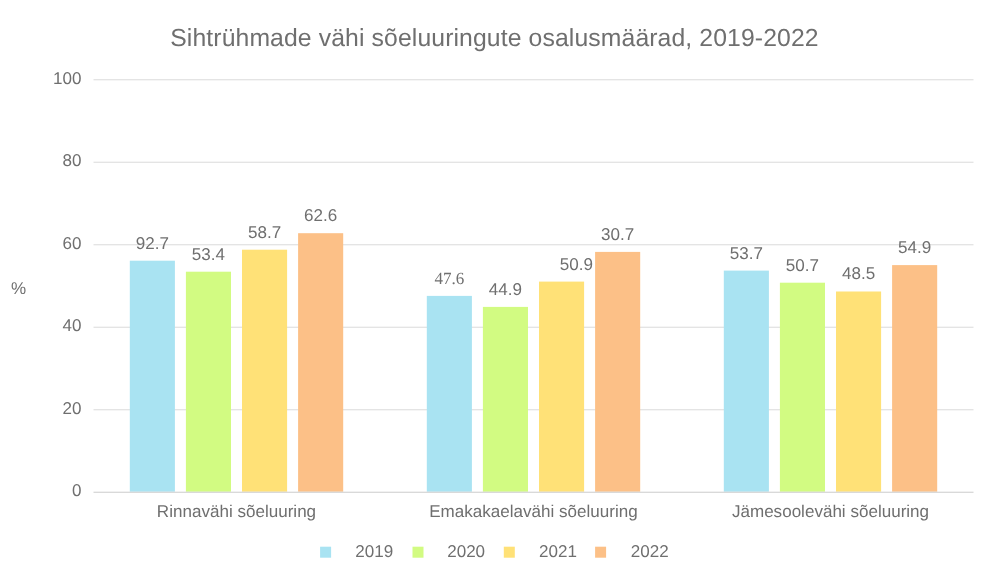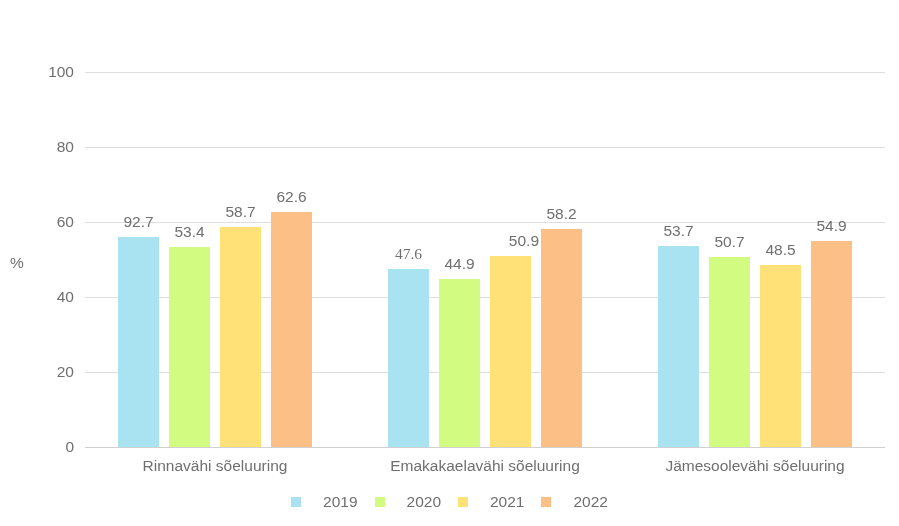--- a/index.html
+++ b/index.html
@@ -137,20 +137,21 @@
     width: 800px;
     height: 1px;
     background: #d0d0d0;
   }
 </style>
 </head>
 <body>
 
 <div id="chart-root">
 
+  <div class="chart-title">Sihtrühmade vähi sõeluuringute osalusmäärad, 2019-2022</div>
 
   <div class="ylabels">
     <div class="ylab" style="top:63px">100</div>
     <div class="ylab" style="top:138px">80</div>
     <div class="ylab" style="top:213px">60</div>
     <div class="ylab" style="top:288px">40</div>
     <div class="ylab" style="top:363px">20</div>
     <div class="ylab" style="top:438px">0</div>
   </div>
 
@@ -172,21 +173,21 @@
         <div class="bar-label" style="left: 127px; width: 57px; top: 130.875px;">58.7</div>
         <div class="bar" style="left: 186px; width: 41px; height: 234.75px; background: rgb(252, 192, 135);"></div>
         <div class="bar-label" style="left: 178px; width: 57px; top: 116.25px;">62.6</div>
         <div class="bar" style="left: 303px; width: 41px; height: 178.5px; background: rgb(169, 227, 242);"></div>
         <div class="bar-label" style="left: 295px; width: 57px; top: 172.5px; font-family: Liberation Serif, serif;">47.6</div>
         <div class="bar" style="left: 354px; width: 41px; height: 168.375px; background: rgb(210, 251, 130);"></div>
         <div class="bar-label" style="left: 346px; width: 57px; top: 182.625px;">44.9</div>
         <div class="bar" style="left: 405px; width: 41px; height: 190.875px; background: rgb(255, 225, 119);"></div>
         <div class="bar-label" style="left: 397px; width: 57px; top: 160.125px; text-align: right;">50.9</div>
         <div class="bar" style="left: 456px; width: 41px; height: 218.25px; background: rgb(252, 192, 135);"></div>
-        <div class="bar-label" style="left: 448px; width: 57px; top: 132.75px;">58.2</div>
+        <div class="bar-label" style="left: 448px; width: 57px; top: 132.75px;">30.7</div>
         <div class="bar" style="left: 573px; width: 41px; height: 201.375px; background: rgb(169, 227, 242);"></div>
         <div class="bar-label" style="left: 565px; width: 57px; top: 149.625px;">53.7</div>
         <div class="bar" style="left: 624px; width: 41px; height: 190.125px; background: rgb(210, 251, 130);"></div>
         <div class="bar-label" style="left: 616px; width: 57px; top: 160.875px;">50.7</div>
         <div class="bar" style="left: 675px; width: 41px; height: 181.875px; background: rgb(255, 225, 119);"></div>
         <div class="bar-label" style="left: 667px; width: 57px; top: 169.125px;">48.5</div>
         <div class="bar" style="left: 726px; width: 41px; height: 205.875px; background: rgb(252, 192, 135);"></div>
         <div class="bar-label" style="left: 718px; width: 57px; top: 145.125px;">54.9</div>
       </div>
   </div>

